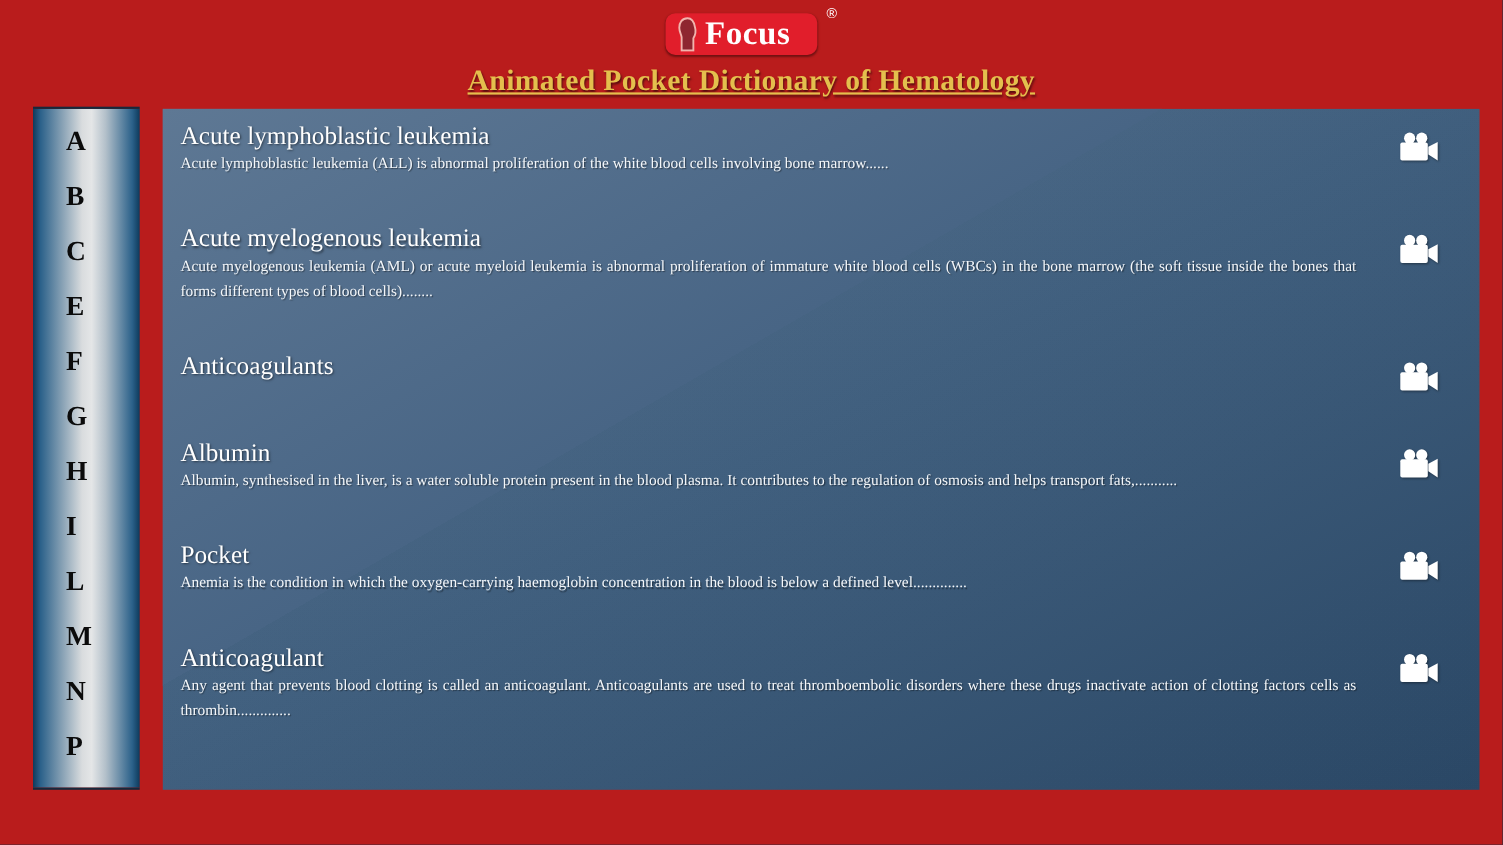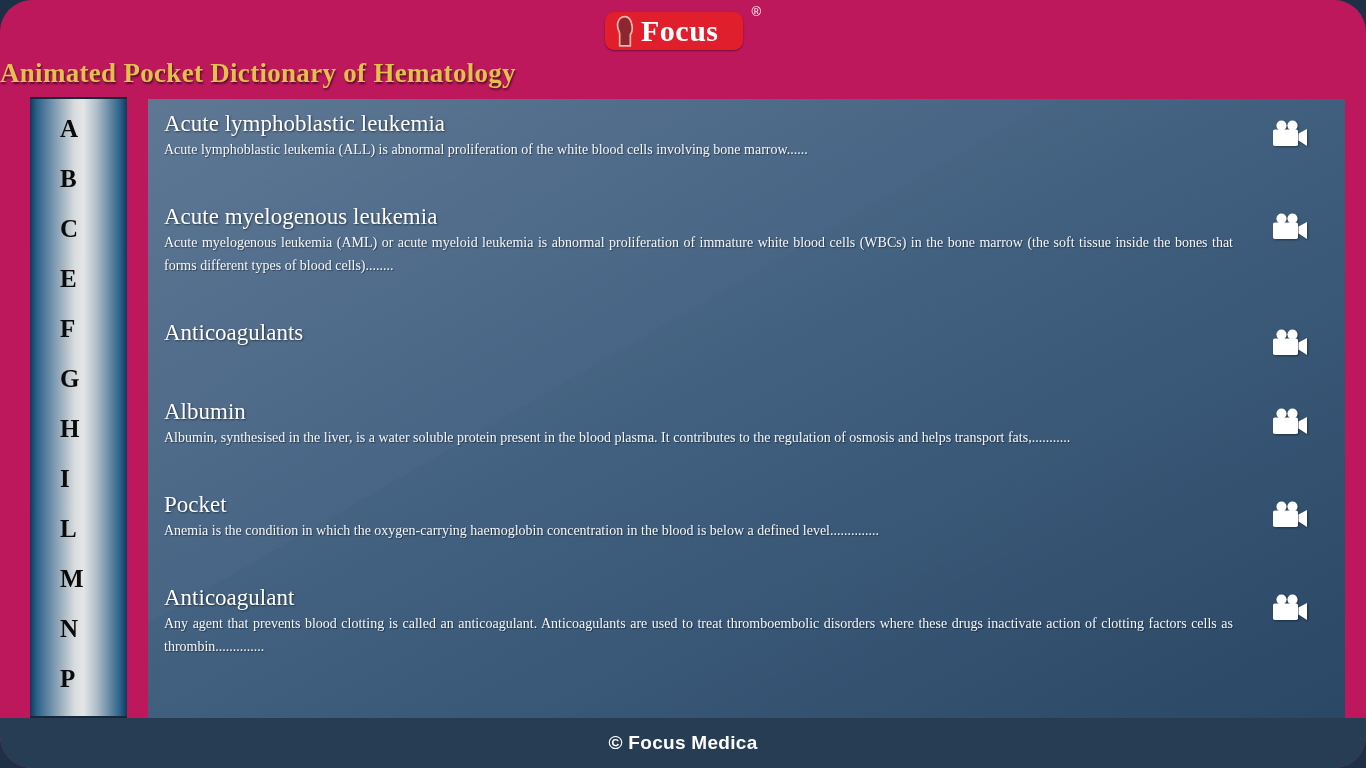--- a/index.html
+++ b/index.html
@@ -1,24 +1,23 @@
 <!DOCTYPE html>
 <html><head>
 <meta charset="utf-8">
 <style>
   * { margin: 0; padding: 0; box-sizing: border-box; }
   html, body { background: #1d3045; }
   .app {
     position: relative;
     width: 1366px;
     height: 768px;
-    background: #be185d;
+    background: #b91c1c;
     overflow: hidden;
     font-family: "Liberation Serif", serif;
-    border-radius: 32px;
   }
 
   
   .header { position: absolute; top: 0; left: 0; width: 100%; height: 99px; }
   .logo-wrap {
     position: absolute;
     top: 10px; left: 50%; transform: translateX(-50%);
     width: 156px; height: 40px;
   }
   .logo-box {
@@ -41,26 +40,27 @@
   }
   .reg-mark {
     position: absolute; top: -6px; right: 0;
     color: #ffffff;
     font-family: "Liberation Sans", sans-serif;
     font-size: 13px;
   }
   .main-title {
     position: absolute; top: 58px; left: 0;
     width: 100%;
-    text-align: left;
+    text-align: center;
     color: #E4BF4D;
     font-size: 27px;
     font-weight: bold;
     text-shadow: 1px 2px 2px rgba(0,0,0,0.55);
     letter-spacing: 0.3px;
+    text-decoration: underline;
   }
 
   
   .sidebar {
     position: absolute;
     left: 30px; top: 97px;
     width: 97px; height: 621px;
     background: linear-gradient(to right,
       #0e3a5c 0%, #2b618a 7%, #8aa3b6 28%, #d9dcde 46%,
       #e4e6e7 55%, #b3c0ca 68%, #2b618a 93%, #0e3a5c 100%);
@@ -269,17 +269,14 @@
             <circle cx="10.5" cy="5.6" r="5.1" fill="#ffffff"></circle>
             <circle cx="21.5" cy="5.6" r="5.1" fill="#ffffff"></circle>
             <rect x="2" y="9.5" width="25" height="16.5" rx="1.8" fill="#ffffff"></rect>
             <polygon points="27.5,13.5 36,9 36,26 27.5,20.5" fill="#ffffff"></polygon>
           </svg>
         </div>
       </div>
 
   </div>
 
-  <div class="footer">
-    <span class="footer-text">© Focus Medica</span>
-  </div>
 
 </div>
 
 </body></html>

